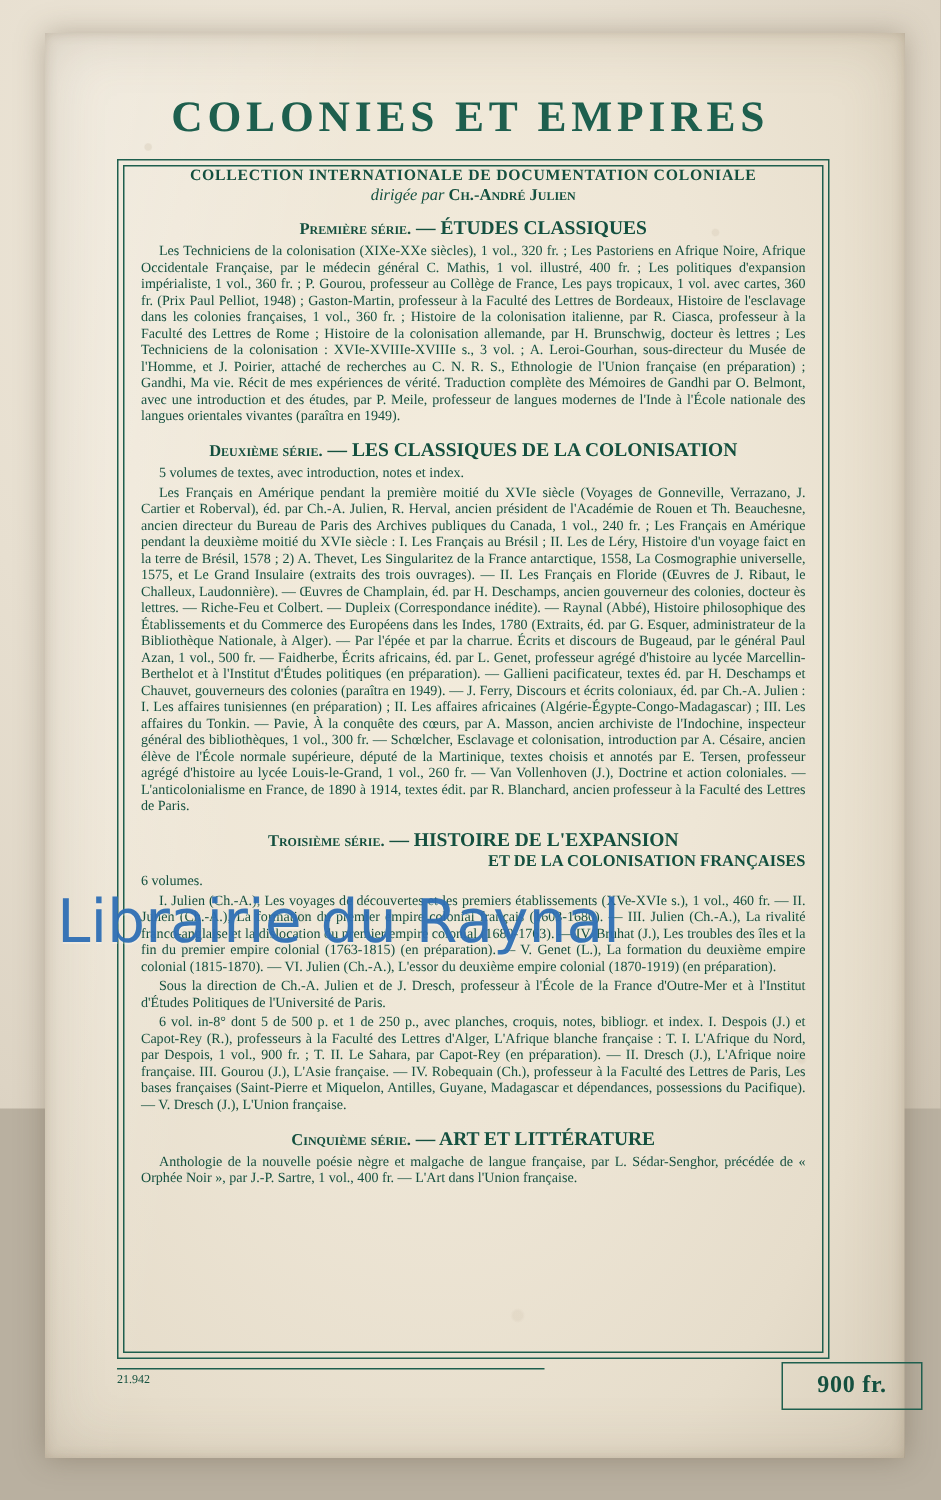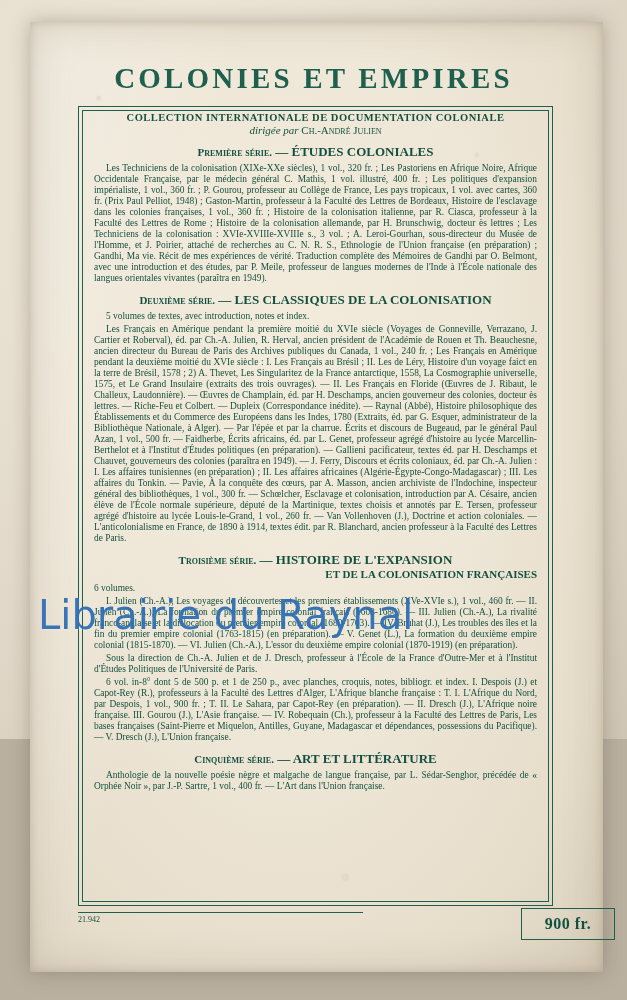--- a/index.html
+++ b/index.html
@@ -94,21 +94,21 @@
     color: #14503f;
   }
   .collection-line2 {
     text-align: center;
     font-size: 11px;
     font-style: italic;
     color: #14503f;
     margin-top: 1px;
     margin-bottom: 7px;
   }
-  .collection-line2 b { font-style: normal; font-variant: small-caps; font-weight: normal;}
+  .collection-line2 b { font-style: normal; font-variant: small-caps; font-weight: bold;}
 
   .series-head {
     text-align: center;
     font-weight: bold;
     font-size: 13px;
     margin: 8px 0 3px 0;
     color: #14503f;
   }
   .series-head .small {
     font-size: 11px;
@@ -187,21 +187,21 @@
 
   <div class="frame">
     <div class="frame-inner">
 
       <div class="collection-line">COLLECTION INTERNATIONALE DE DOCUMENTATION COLONIALE</div>
       <div class="collection-line2">
         <span>dirigée par </span><b>Ch.-André Julien</b>
       </div>
 
       <div class="series-head">
-        <span class="small">Première série.</span><span class="dash"> — </span><span>ÉTUDES COLONIALES</span>
+        <span class="small">Première série.</span><span class="dash"> — </span><span>ÉTUDES CLASSIQUES</span>
       </div>
       <div class="blurb">Les Techniciens de la colonisation (XIXe-XXe siècles), 1 vol., 320 fr. ; Les Pastoriens en Afrique Noire, Afrique Occidentale Française, par le médecin général C. Mathis, 1 vol. illustré, 400 fr. ; Les politiques d'expansion impérialiste, 1 vol., 360 fr. ; P. Gourou, professeur au Collège de France, Les pays tropicaux, 1 vol. avec cartes, 360 fr. (Prix Paul Pelliot, 1948) ; Gaston-Martin, professeur à la Faculté des Lettres de Bordeaux, Histoire de l'esclavage dans les colonies françaises, 1 vol., 360 fr. ; Histoire de la colonisation italienne, par R. Ciasca, professeur à la Faculté des Lettres de Rome ; Histoire de la colonisation allemande, par H. Brunschwig, docteur ès lettres ; Les Techniciens de la colonisation : XVIe-XVIIIe-XVIIIe s., 3 vol. ; A. Leroi-Gourhan, sous-directeur du Musée de l'Homme, et J. Poirier, attaché de recherches au C. N. R. S., Ethnologie de l'Union française (en préparation) ; Gandhi, Ma vie. Récit de mes expériences de vérité. Traduction complète des Mémoires de Gandhi par O. Belmont, avec une introduction et des études, par P. Meile, professeur de langues modernes de l'Inde à l'École nationale des langues orientales vivantes (paraîtra en 1949).</div>
 
       <div class="series-head">
         <span class="small">Deuxième série.</span><span class="dash"> — </span><span>LES CLASSIQUES DE LA COLONISATION</span>
       </div>
       <div class="blurb">5 volumes de textes, avec introduction, notes et index.</div>
       <div class="blurb">Les Français en Amérique pendant la première moitié du XVIe siècle (Voyages de Gonneville, Verrazano, J. Cartier et Roberval), éd. par Ch.-A. Julien, R. Herval, ancien président de l'Académie de Rouen et Th. Beauchesne, ancien directeur du Bureau de Paris des Archives publiques du Canada, 1 vol., 240 fr. ; Les Français en Amérique pendant la deuxième moitié du XVIe siècle : I. Les Français au Brésil ; II. Les de Léry, Histoire d'un voyage faict en la terre de Brésil, 1578 ; 2) A. Thevet, Les Singularitez de la France antarctique, 1558, La Cosmographie universelle, 1575, et Le Grand Insulaire (extraits des trois ouvrages). — II. Les Français en Floride (Œuvres de J. Ribaut, le Challeux, Laudonnière). — Œuvres de Champlain, éd. par H. Deschamps, ancien gouverneur des colonies, docteur ès lettres. — Riche-Feu et Colbert. — Dupleix (Correspondance inédite). — Raynal (Abbé), Histoire philosophique des Établissements et du Commerce des Européens dans les Indes, 1780 (Extraits, éd. par G. Esquer, administrateur de la Bibliothèque Nationale, à Alger). — Par l'épée et par la charrue. Écrits et discours de Bugeaud, par le général Paul Azan, 1 vol., 500 fr. — Faidherbe, Écrits africains, éd. par L. Genet, professeur agrégé d'histoire au lycée Marcellin-Berthelot et à l'Institut d'Études politiques (en préparation). — Gallieni pacificateur, textes éd. par H. Deschamps et Chauvet, gouverneurs des colonies (paraîtra en 1949). — J. Ferry, Discours et écrits coloniaux, éd. par Ch.-A. Julien : I. Les affaires tunisiennes (en préparation) ; II. Les affaires africaines (Algérie-Égypte-Congo-Madagascar) ; III. Les affaires du Tonkin. — Pavie, À la conquête des cœurs, par A. Masson, ancien archiviste de l'Indochine, inspecteur général des bibliothèques, 1 vol., 300 fr. — Schœlcher, Esclavage et colonisation, introduction par A. Césaire, ancien élève de l'École normale supérieure, député de la Martinique, textes choisis et annotés par E. Tersen, professeur agrégé d'histoire au lycée Louis-le-Grand, 1 vol., 260 fr. — Van Vollenhoven (J.), Doctrine et action coloniales. — L'anticolonialisme en France, de 1890 à 1914, textes édit. par R. Blanchard, ancien professeur à la Faculté des Lettres de Paris.</div>
 
       <div class="series-head">

